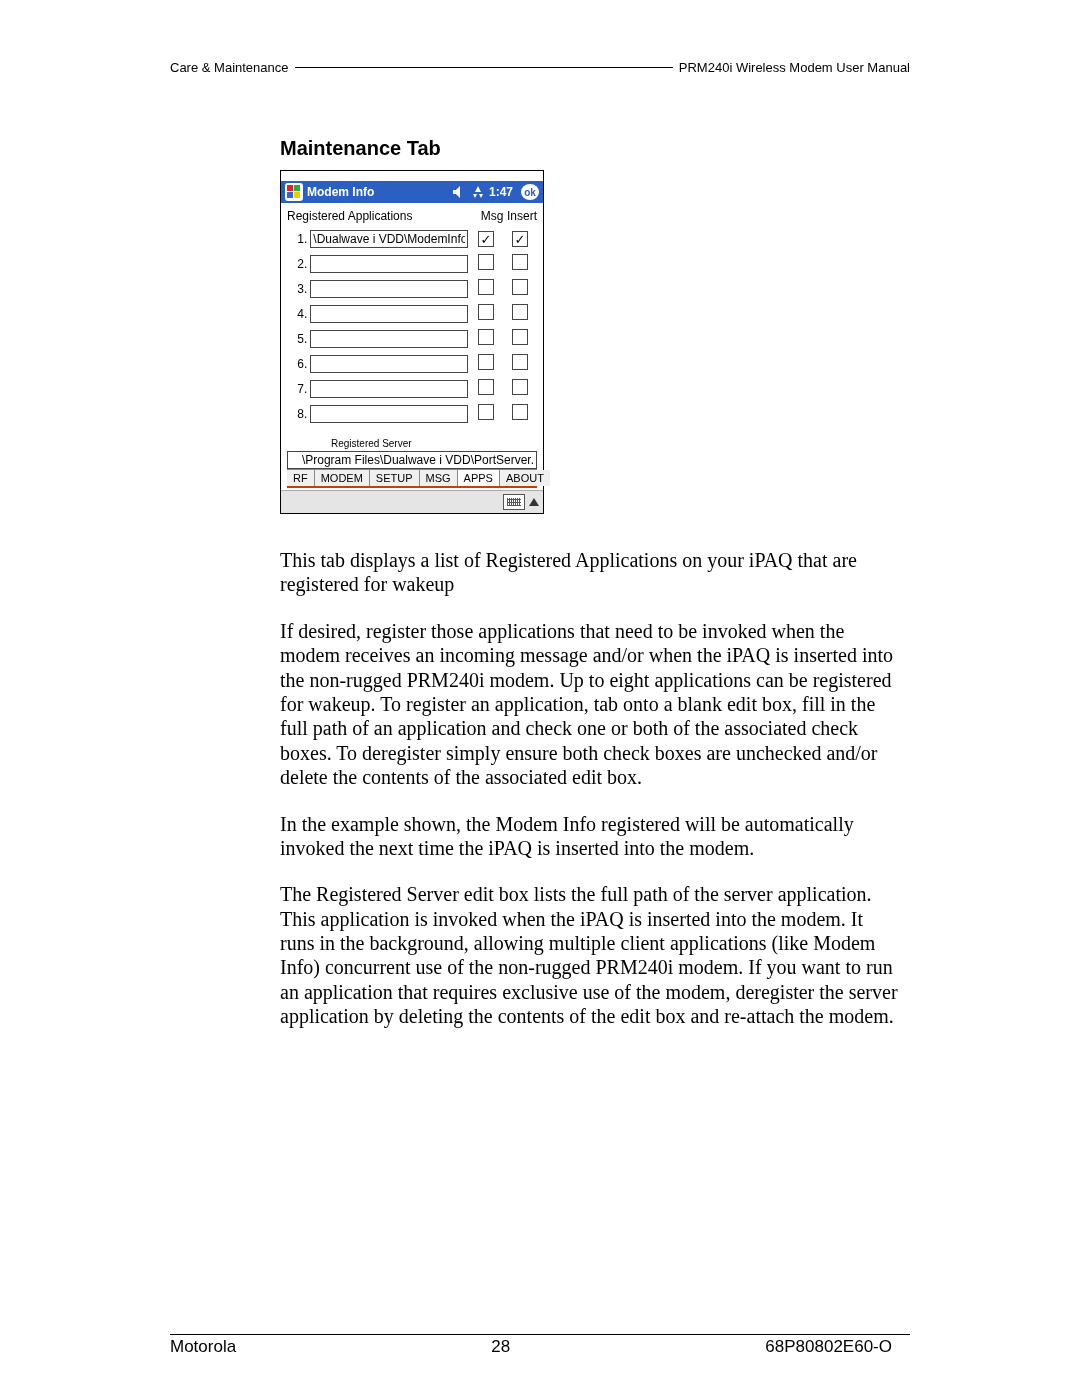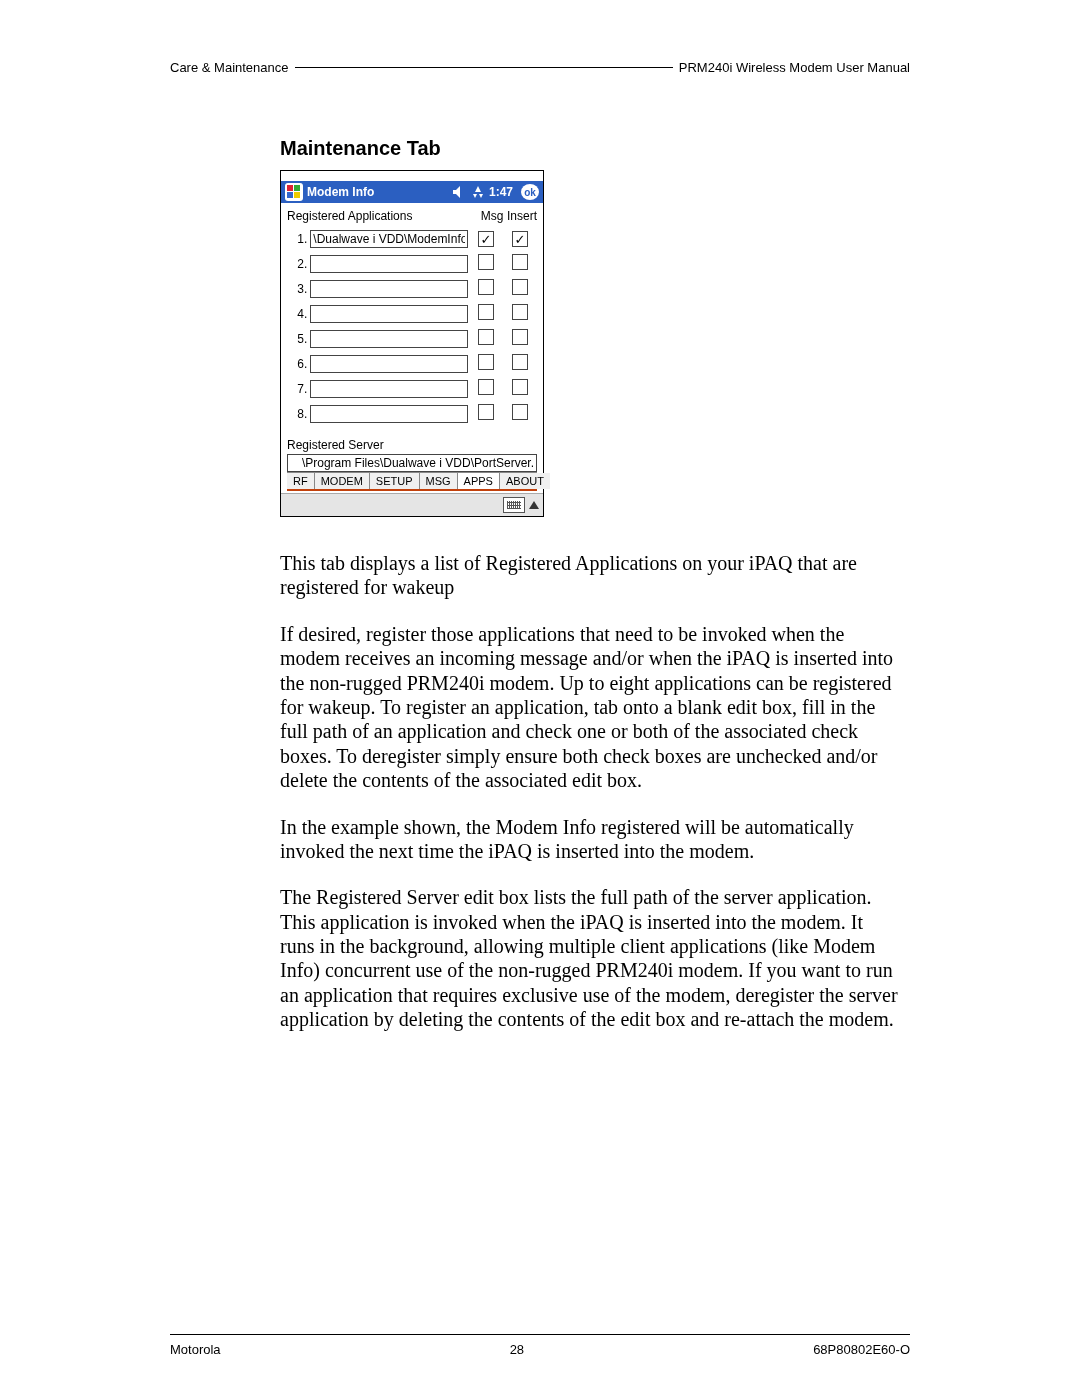--- a/index.html
+++ b/index.html
@@ -96,21 +96,21 @@
     border:1px solid #444; font-size:12px; font-family:Tahoma,Arial,sans-serif;
     padding:0 2px;
   }
   .cb {
     width:16px; height:16px; border:1px solid #444; box-sizing:border-box;
     display:inline-flex; align-items:center; justify-content:center;
     font-size:13px; line-height:1;
   }
   .cb.checked::after { content:"✓"; }
 
-  .server-lbl { margin-top:10px; font-size:12px; }
+  .server-lbl { margin-top:10px; font-size:10px;margin-left:44px; }
   .server-box .inp { width:100%; margin-top:2px;text-align:right; }
 
   .tabs { display:flex; margin-top:0; border-top:1px solid #888; border-bottom:2px solid #c2410c; }
   .tabs .tab {
     border-right:1px solid #888; padding:2px 6px; font-size:11px; background:#f0f0f0;
   }
   .tabs .tab:last-child { border-right:none; }
   .tabs .tab.active { background:#fff; font-weight:normal; }
 
   .taskbar {
@@ -133,24 +133,24 @@
     line-height: 1.22;
   }
   .body-text p { margin: 0 0 22px 0; }
 
   
   .footer-rule {
     position:absolute; left:170px; right:170px; bottom:62px;
     border-top:1px solid #000;
   }
   .footer {
-    position:absolute; left:170px; right:170px; bottom:40px;
+    position:absolute; left:170px; right:188px; bottom:40px;
     display:flex; justify-content:space-between;
     font-family: Arial, Helvetica, sans-serif;
-    font-size:13px;
+    font-size:17px;
   }
 </style>
 </head>
 <body>
 
 <div class="page">
 
   <div class="top-header">
     <span>Care &amp; Maintenance</span>
     <span class="rule"></span>

